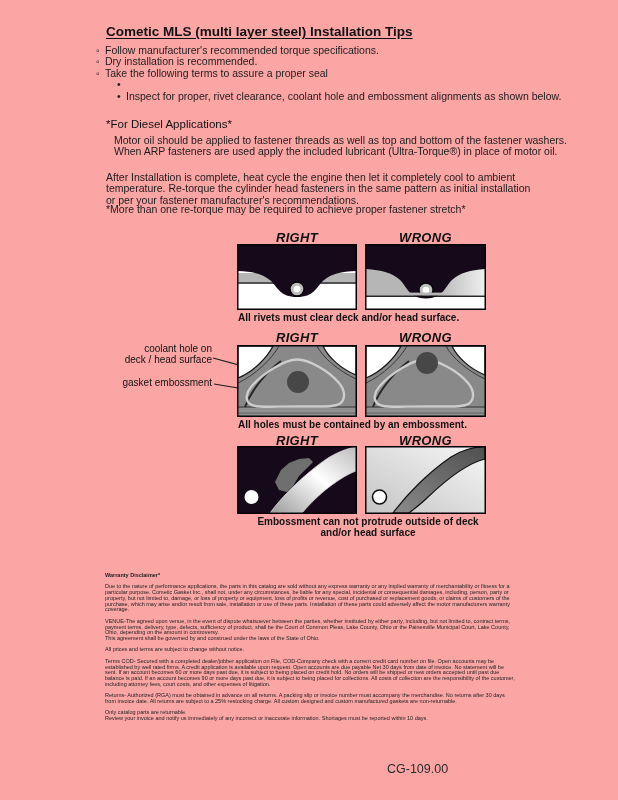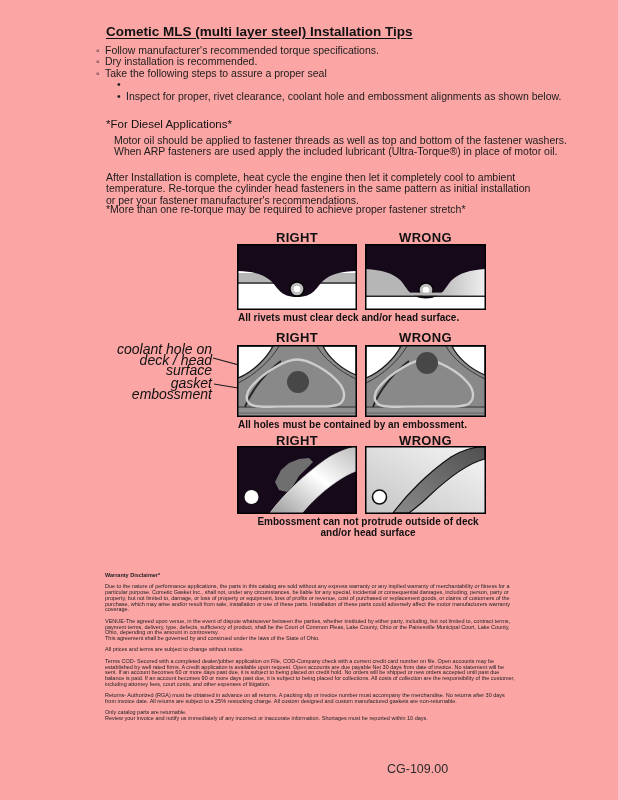--- a/index.html
+++ b/index.html
@@ -11,23 +11,23 @@
   .title{
     font-size:13.5px;font-weight:bold;color:#111;
     text-decoration:underline;text-underline-offset:2px;
   }
   .body-txt{font-size:10.5px;line-height:11.4px;color:#1c1c1c;}
   .preline{white-space:pre-line;}
   .bullet-row{display:flex;}
   .bullet-row .b{width:9px;flex:0 0 9px;text-align:left;}
   .bullet-row.sub{padding-left:21px;}
   .section-head{font-size:11.5px;font-weight:normal;color:#111;}
-  .fig-label{font-size:13px;font-weight:bold;color:#111;text-align:center;letter-spacing:0.3px;}
+  .fig-label{font-size:13px;font-weight:bold;color:#111;text-align:center;letter-spacing:0.3px;font-style:italic;}
   .fig-caption{font-size:10px;font-weight:bold;color:#111;line-height:11px;text-align:center;}
-  .callout{font-size:14px;color:#111;line-height:10.5px;text-align:right;font-style:italic;}
+  .callout{font-size:10px;color:#111;line-height:10.5px;text-align:right;}
   .legal{font-size:5.5px;line-height:5.8px;color:#222;width:410px;}
   .legal p{margin:0 0 5.5px 0;}
   .legal .lh{font-weight:bold;}
   .footer-code{font-size:12.5px;color:#2b2b2b;}
   svg{display:block;}
 </style>
 </head>
 <body>
 
 <div class="page">
@@ -38,21 +38,21 @@
     <div class="bullet-row">
       <span class="b">◦</span>
       <span>Follow manufacturer's recommended torque specifications.</span>
     </div>
     <div class="bullet-row">
       <span class="b">◦</span>
       <span>Dry installation is recommended.</span>
     </div>
     <div class="bullet-row">
       <span class="b">◦</span>
-      <span>Take the following steps to assure a proper seal</span>
+      <span>Take the following terms to assure a proper seal</span>
     </div>
     <div class="bullet-row sub">
       <span class="b">•</span>
     </div>
     <div class="bullet-row sub">
       <span class="b">•</span>
       <span>Inspect for proper, rivet clearance, coolant hole and embossment alignments as shown below.</span>
     </div>
   </div>
 

